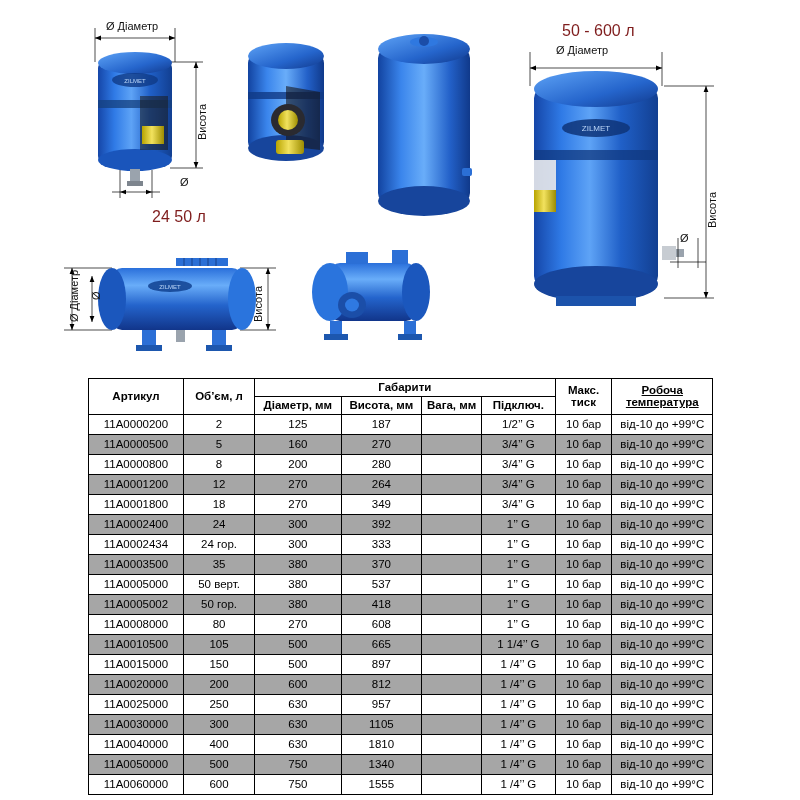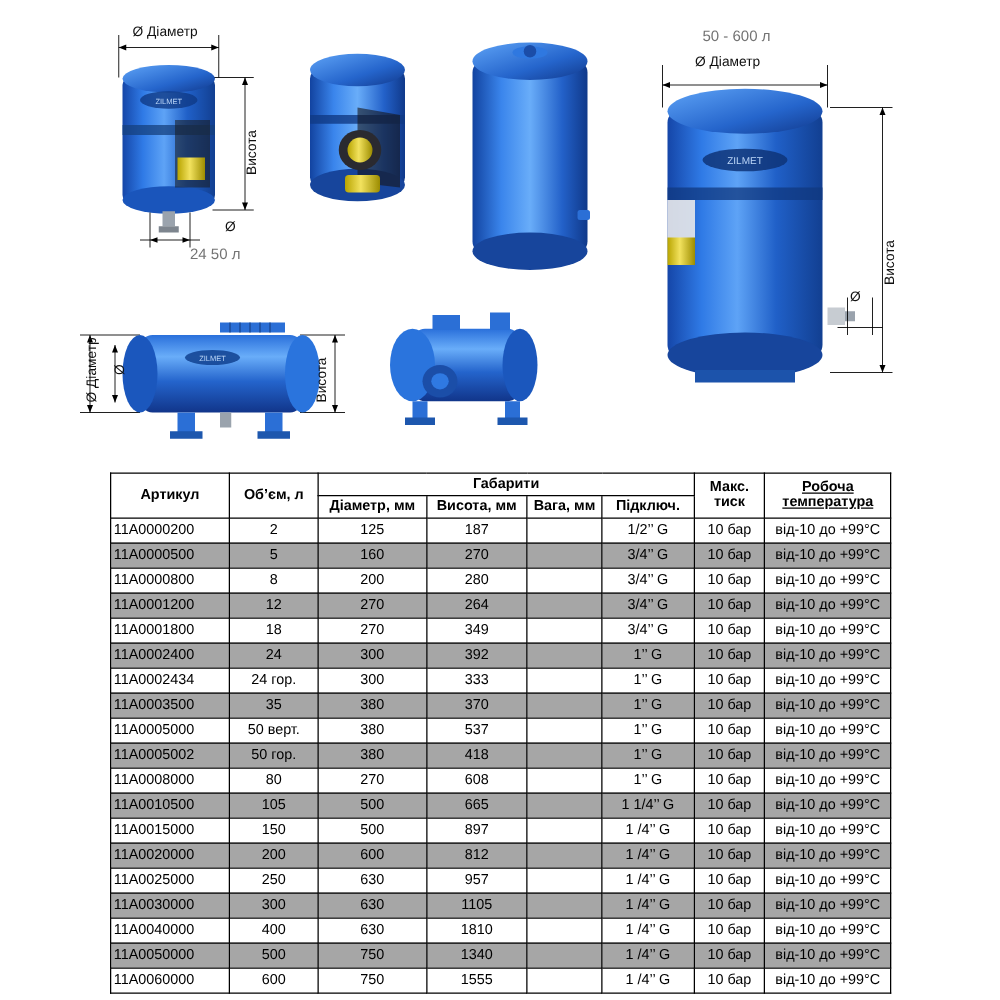--- a/index.html
+++ b/index.html
@@ -35,22 +35,22 @@
     font-size: 11px;
     color: #111;
     white-space: nowrap;
   }
   .dimlabel.vert {
     transform: rotate(-90deg);
     transform-origin: left top;
   }
   .caption {
     position: absolute;
-    font-size: 12px;
-    color: #737373;
+    font-size: 16px;
+    color: #7f1d1d;
     white-space: nowrap;
   }
 
   
   .tablewrap {
     position: absolute;
     left: 88px;
     top: 378px;
     width: 625px;
   }
@@ -67,21 +67,21 @@
     font-weight: normal;
     line-height: 1.12;
   }
   thead td, thead th {
     font-weight: bold;
     font-size: 11.5px;
     padding: 2px 2px;
   }
   tbody tr td { height: 17px; }
   tbody tr.shaded td { background: #a6a6a6; }
-  td.art { text-align: left; }
+  td.art { text-align: center; }
 </style>
 </head>
 <body>
 
 <div class="page">
 
   <div class="illus">
 
     <svg width="800" height="375" viewBox="0 0 800 375">
       <defs>
@@ -259,21 +259,21 @@
         <line x1="670" y1="262" x2="706" y2="262" stroke="#000" stroke-width="0.7"></line>
       </g>
 
       <line x1="88" y1="373" x2="713" y2="373" stroke="#ffffff" stroke-width="0"></line>
     </svg>
 
     
     <div class="dimlabel" style="left:106px; top:20px;">Ø Діаметр</div>
     <div class="dimlabel vert" style="left:196px; top:140px;">Висота</div>
     <div class="dimlabel" style="left:180px; top:176px;">Ø</div>
-    <div class="caption" style="left:152px; top:196px;">24 50 л</div>
+    <div class="caption" style="left:152px; top:208px;">24 50 л</div>
 
     <div class="caption" style="left:562px; top:22px;">50 - 600 л</div>
     <div class="dimlabel" style="left:556px; top:44px;">Ø Діаметр</div>
     <div class="dimlabel vert" style="left:706px; top:228px;">Висота</div>
     <div class="dimlabel" style="left:680px; top:232px;">Ø</div>
 
     <div class="dimlabel vert" style="left:68px; top:322px;">Ø Діаметр</div>
     <div class="dimlabel vert" style="left:90px; top:300px;">Ø</div>
     <div class="dimlabel vert" style="left:252px; top:322px;">Висота</div>
   </div>

